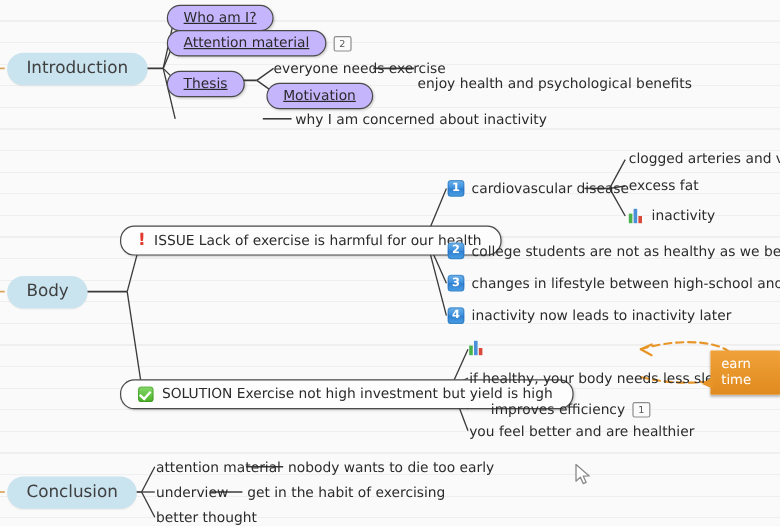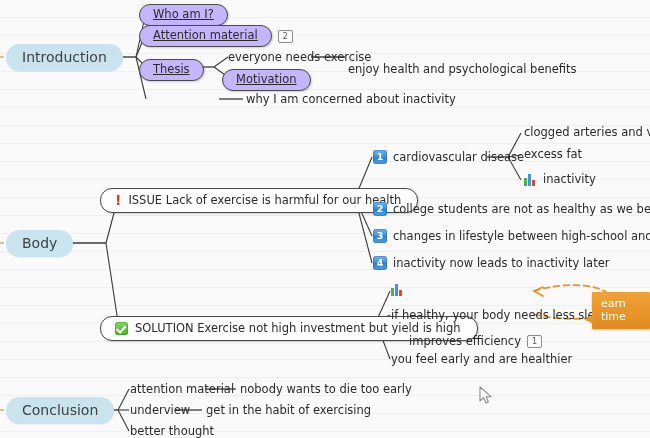--- a/index.html
+++ b/index.html
@@ -258,21 +258,21 @@
       </span>
   </div>
 
   <div class="node leaf" style="left:391px;top:309px;">if healthy, your body needs less sleep</div>
 
   <div class="node leaf" style="left:409px;top:335px;">
     <span>improves efficiency</span>
     <span class="note-badge">1</span>
   </div>
 
-  <div class="node leaf" style="left:391px;top:353px;">you feel early and are healthier</div>
+  <div class="node leaf" style="left:391px;top:353px;">you feel better and are healthier</div>
 
   <div class="callout" style="left:592px;top:292px;">earn time</div>
 
   <div class="node pill-root" style="left:6px;top:397px;">Conclusion</div>
 
   <div class="node leaf" style="left:130px;top:383px;">attention material</div>
 
   <div class="node leaf" style="left:240px;top:383px;">nobody wants to die too early</div>
 
   <div class="node leaf" style="left:130px;top:404px;">underview</div>

